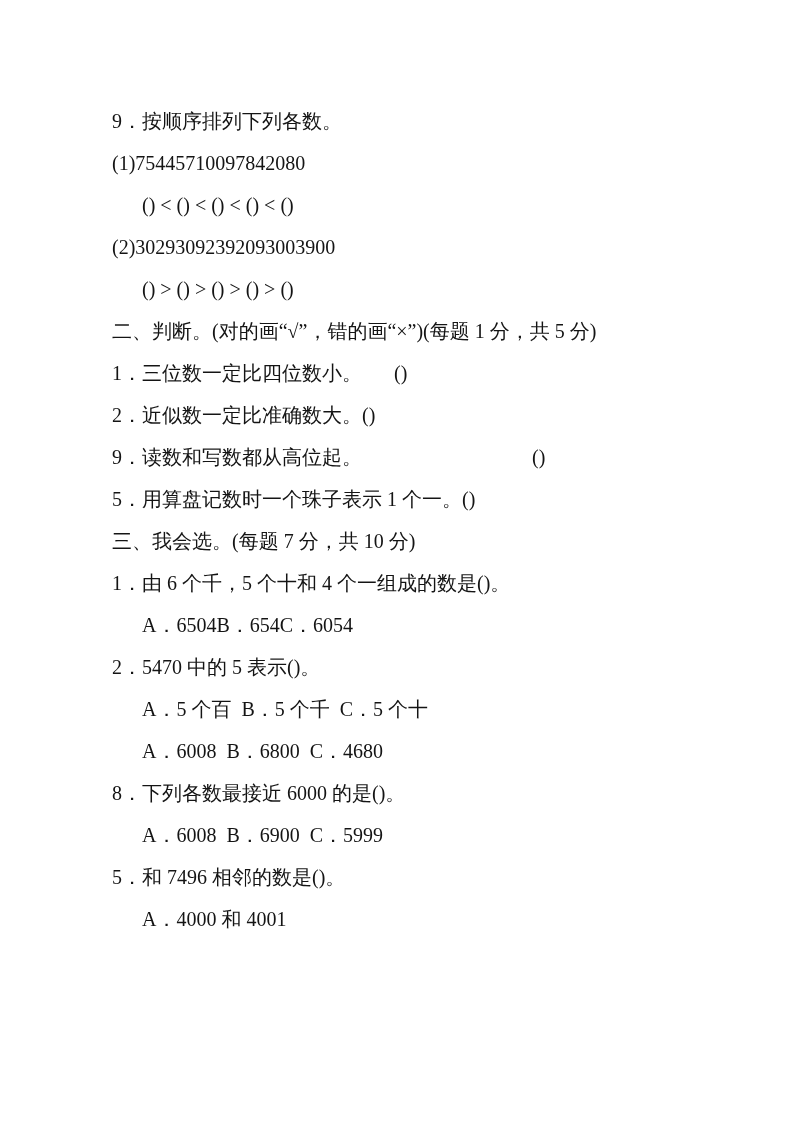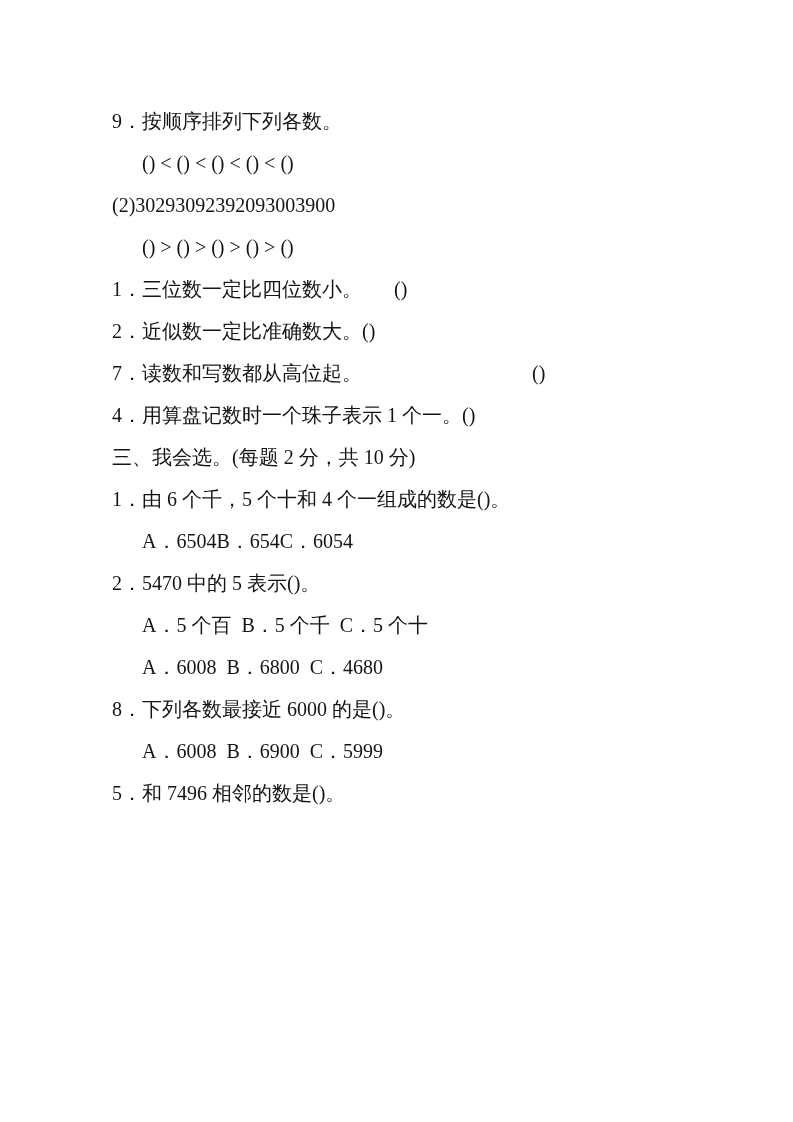--- a/index.html
+++ b/index.html
@@ -30,42 +30,45 @@
   .gap-0  { margin-left: 0; }
   .gap-sm { margin-left: 32px; }
   .gap-lg { margin-left: 170px; }
 </style>
 </head>
 <body>
 
 <div class="page">
 
   <div class="line">9．按顺序排列下列各数。</div>
+  <div class="line">(1)75445710097842080</div>
   <div class="line indent">() &lt; () &lt; () &lt; () &lt; ()</div>
   <div class="line">(2)30293092392093003900</div>
   <div class="line indent">() &gt; () &gt; () &gt; () &gt; ()</div>
 
+  <div class="line">二、判断。(对的画“√”，错的画“×”)(每题 1 分，共 5 分)</div>
 
   <div class="line"><span>1．三位数一定比四位数小。</span><span class="gap-sm">()</span></div>
 
   <div class="line"><span>2．近似数一定比准确数大。</span><span class="gap-0">()</span></div>
 
 
-  <div class="line"><span>7．读数和写数都从高位起。</span><span class="gap-lg">()</span></div>
+  <div class="line"><span>9．读数和写数都从高位起。</span><span class="gap-lg">()</span></div>
 
-  <div class="line"><span>4．用算盘记数时一个珠子表示 1 个一。</span><span class="gap-0">()</span></div>
+  <div class="line"><span>5．用算盘记数时一个珠子表示 1 个一。</span><span class="gap-0">()</span></div>
 
-  <div class="line">三、我会选。(每题 2 分，共 10 分)</div>
+  <div class="line">三、我会选。(每题 7 分，共 10 分)</div>
 
   <div class="line">1．由 6 个千，5 个十和 4 个一组成的数是()。</div>
   <div class="line indent">A．6504B．654C．6054</div>
 
   <div class="line">2．5470 中的 5 表示()。</div>
   <div class="line indent">A．5 个百  B．5 个千  C．5 个十</div>
 
   <div class="line indent">A．6008  B．6800  C．4680</div>
 
   <div class="line">8．下列各数最接近 6000 的是()。</div>
   <div class="line indent">A．6008  B．6900  C．5999</div>
 
   <div class="line">5．和 7496 相邻的数是()。</div>
+  <div class="line indent">A．4000 和 4001</div>
 
 </div>
 
 </body></html>

